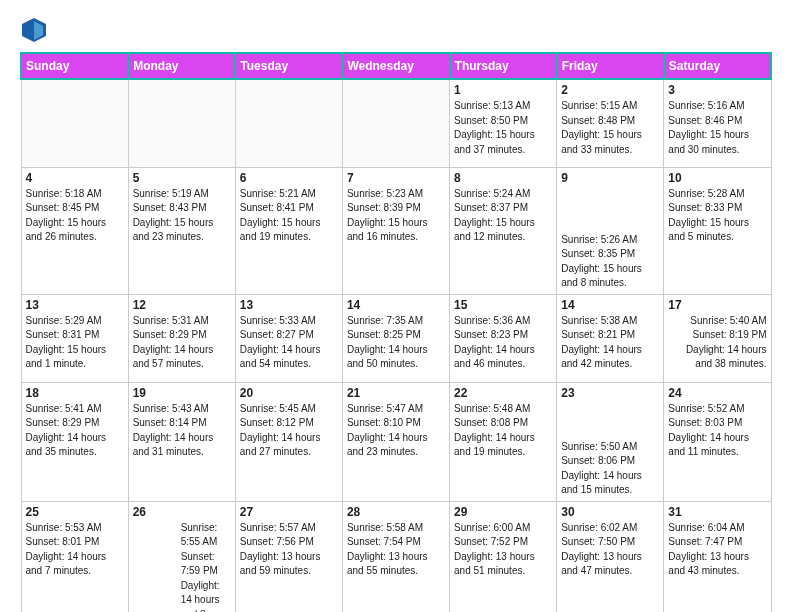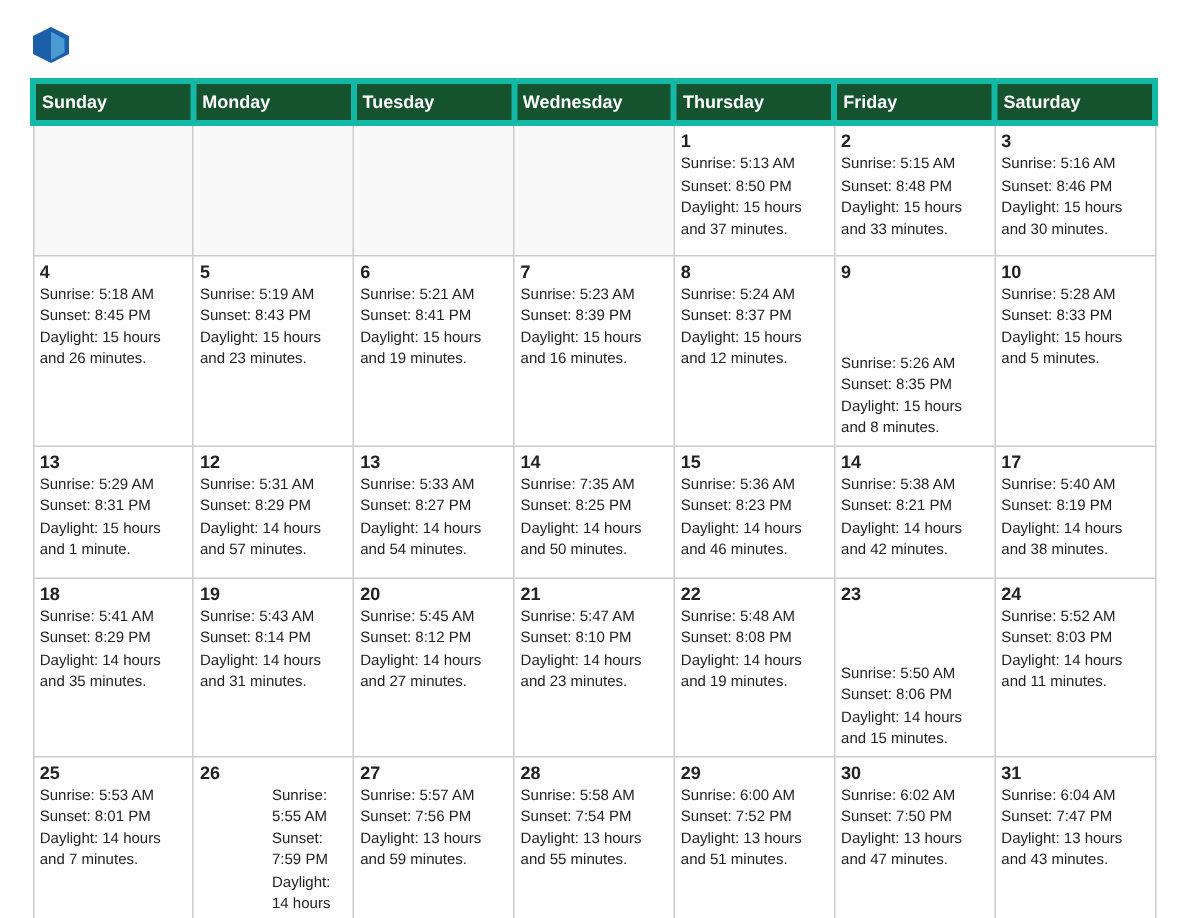--- a/index.html
+++ b/index.html
@@ -52,27 +52,27 @@
       font-size: 15px;
       color: #333;
     }
     .calendar {
       flex: 1;
       border-collapse: collapse;
       width: 100%;
       table-layout: fixed;
     }
     .calendar th {
-      background: #14532d;
+      background: #d946ef;
       color: #fff;
       font-size: 12px;
       font-weight: bold;
       padding: 5px 4px;
       text-align: left;
-      border: 4px solid #14b8a6;
+      border: 2px solid #14b8a6;
     }
     .calendar td {
       border: 1px solid #ccc;
       vertical-align: top;
       padding: 3px 4px;
       font-size: 9.5px;
       color: #222;
       background: #fff;
       height: 88px;
     }
@@ -242,21 +242,21 @@
           </td>
           <td>
             <span class="day-num">14</span>
             <div class="day-info" style="white-space: pre-line;">Sunrise: 5:38 AM
 Sunset: 8:21 PM
 Daylight: 14 hours
 and 42 minutes.</div>
           </td>
           <td>
             <span class="day-num">17</span>
-            <div class="day-info" style="white-space: pre-line;">Sunrise: 5:40 AM
+            <div class="day-info" style="white-space: pre-line; text-align: right;">Sunrise: 5:40 AM
 Sunset: 8:19 PM
 Daylight: 14 hours
 and 38 minutes.</div>
           </td>
         </tr>
         <tr>
           <td>
             <span class="day-num">18</span>
             <div class="day-info" style="white-space: pre-line;">Sunrise: 5:41 AM
 Sunset: 8:29 PM

